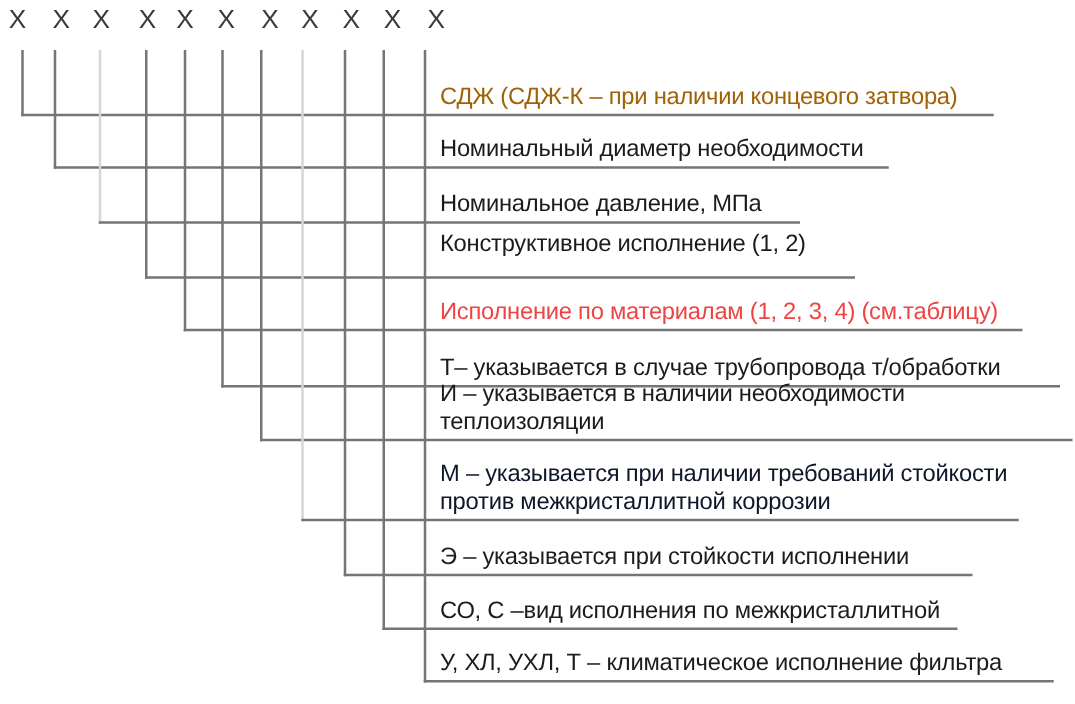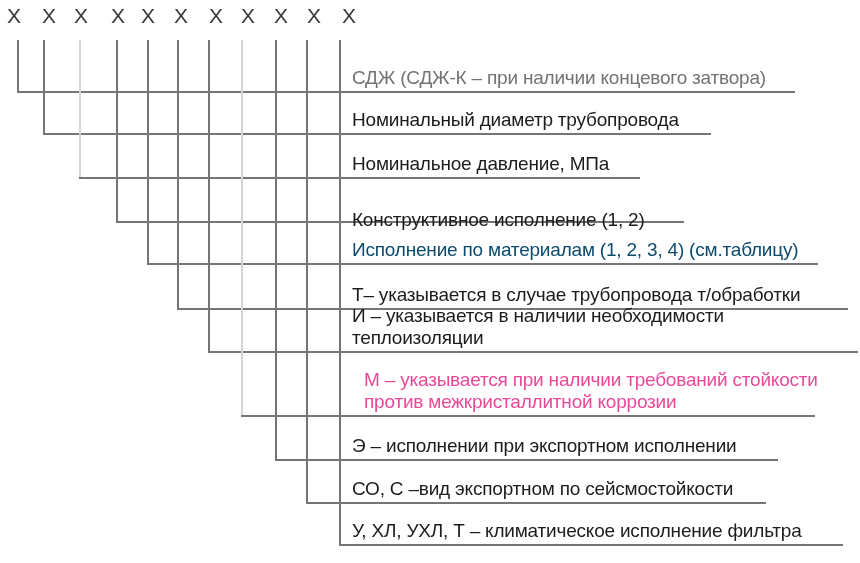--- a/index.html
+++ b/index.html
@@ -78,26 +78,26 @@
       <div class="vline" style="left: 241px; top: 40px; height: 377px; background: rgb(214, 214, 214);"></div>
       <div class="hline" style="left: 241px; top: 415px; width: 574px; background: rgb(117, 117, 117);"></div>
       <div class="vline" style="left: 275px; top: 40px; height: 421px; background: rgb(117, 117, 117);"></div>
       <div class="hline" style="left: 275px; top: 459px; width: 503px; background: rgb(117, 117, 117);"></div>
       <div class="vline" style="left: 306px; top: 40px; height: 464px; background: rgb(117, 117, 117);"></div>
       <div class="hline" style="left: 306px; top: 502px; width: 460px; background: rgb(117, 117, 117);"></div>
       <div class="vline" style="left: 339px; top: 40px; height: 506px; background: rgb(117, 117, 117);"></div>
       <div class="hline" style="left: 339px; top: 544px; width: 504px; background: rgb(117, 117, 117);"></div>
     </div>
   <div id="labels">
-      <div class="rowlabel" style="left: 352px; bottom: 474px; color: #737373;">СДЖ (СДЖ-К – при наличии концевого затвора)</div>
-      <div class="rowlabel" style="left: 352px; bottom: 432px; color: rgb(28, 28, 28);">Номинальный диаметр трубопровода</div>
+      <div class="rowlabel" style="left: 352px; bottom: 474px; color: #a16207;">СДЖ (СДЖ-К – при наличии концевого затвора)</div>
+      <div class="rowlabel" style="left: 352px; bottom: 432px; color: rgb(28, 28, 28);">Номинальный диаметр необходимости</div>
       <div class="rowlabel" style="left: 352px; bottom: 388px; color: rgb(28, 28, 28);">Номинальное давление, МПа</div>
-      <div class="rowlabel" style="left: 352px; bottom: 332px; color: rgb(28, 28, 28);">Конструктивное исполнение (1, 2)</div>
-      <div class="rowlabel" style="left: 352px; bottom: 302px; color: #0c4a6e;">Исполнение по материалам (1, 2, 3, 4) (см.таблицу)</div>
+      <div class="rowlabel" style="left: 352px; bottom: 356px; color: rgb(28, 28, 28);">Конструктивное исполнение (1, 2)</div>
+      <div class="rowlabel" style="left: 352px; bottom: 302px; color: #ef4444;">Исполнение по материалам (1, 2, 3, 4) (см.таблицу)</div>
       <div class="rowlabel" style="left: 352px; bottom: 257px; color: rgb(28, 28, 28);">Т– указывается в случае трубопровода т/обработки</div>
       <div class="rowlabel" style="left: 352px; bottom: 214px; color: rgb(28, 28, 28);">И – указывается в наличии необходимости теплоизоляции</div>
-      <div class="rowlabel" style="left: 364px; bottom: 150px; color: #ec4899; margin-top: 17px;">М – указывается при наличии требований стойкости
+      <div class="rowlabel" style="left: 352px; bottom: 150px; color: #0f172a; margin-top: 17px;">М – указывается при наличии требований стойкости
 против межкристаллитной коррозии</div>
-      <div class="rowlabel" style="left: 352px; bottom: 106px; color: rgb(28, 28, 28);">Э – исполнении при экспортном исполнении</div>
-      <div class="rowlabel" style="left: 352px; bottom: 63px; color: rgb(28, 28, 28);">СО, С –вид экспортном по сейсмостойкости</div>
+      <div class="rowlabel" style="left: 352px; bottom: 106px; color: rgb(28, 28, 28);">Э – указывается при стойкости исполнении</div>
+      <div class="rowlabel" style="left: 352px; bottom: 63px; color: rgb(28, 28, 28);">СО, С –вид исполнения по межкристаллитной</div>
       <div class="rowlabel" style="left: 352px; bottom: 21px; color: rgb(28, 28, 28); margin-top: 36px;">У, ХЛ, УХЛ, Т – климатическое исполнение фильтра</div>
     </div>
 </div>
 
 </body></html>

